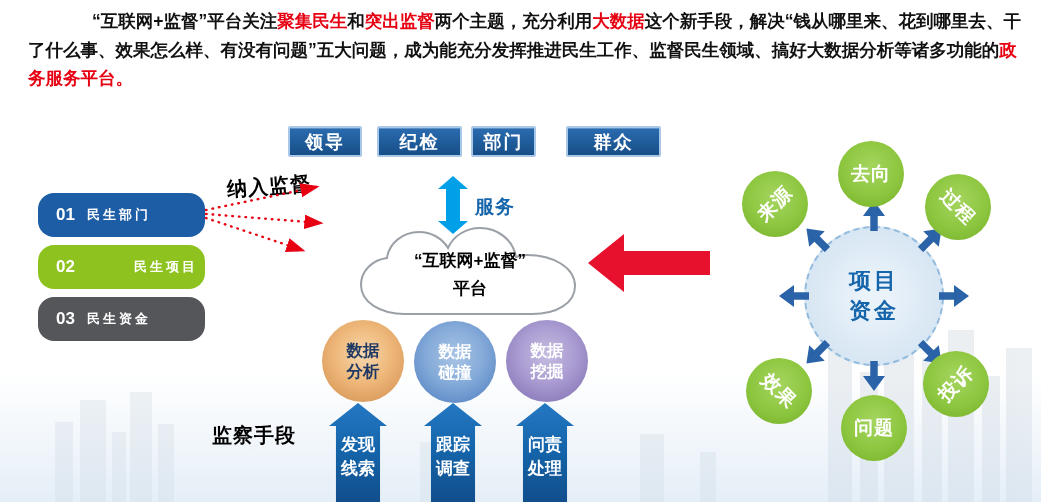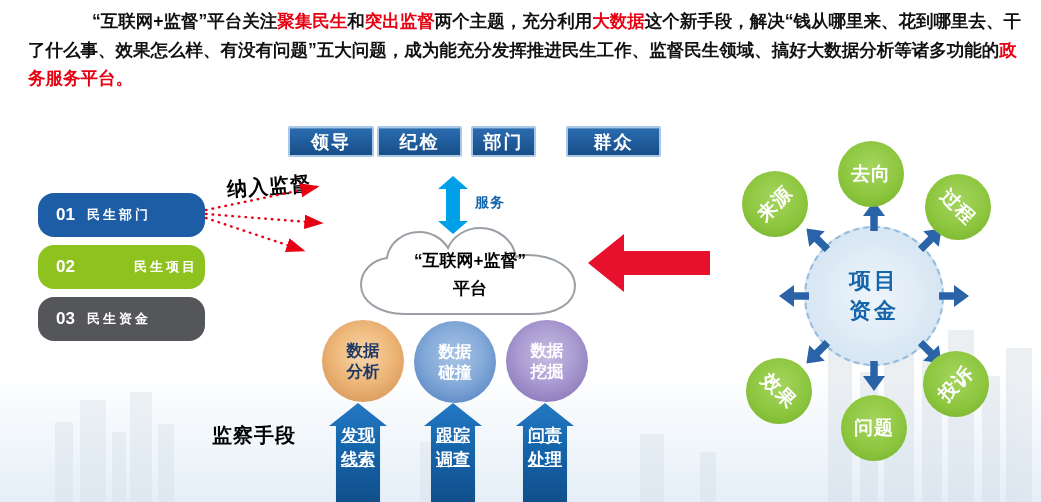--- a/index.html
+++ b/index.html
@@ -17,40 +17,40 @@
   .intro { position:absolute; left:28px; top:7px; width:994px; font-size:17.5px;
     font-weight:700; line-height:28.5px; color:#111; text-indent:64px; }
   .intro .red { color:#e60012; }
 
   
   .top-btn { position:absolute; top:126px; height:31px;
     background:linear-gradient(180deg,#2a6cb0,#174e88); border:2px solid #a9c8e8;
     color:#fff; font-size:18px; font-weight:700; display:flex; align-items:center;
     justify-content:center; border-radius:2px; letter-spacing:2px;
     box-shadow:inset 0 1px 0 rgba(255,255,255,.25); }
-  .tb1{left:288px;width:86px} .tb2{left:377px;width:85px}
+  .tb1{left:288px;width:74px} .tb2{left:377px;width:85px}
   .tb3{left:471px;width:65px} .tb4{left:566px;width:95px}
 
   
   .pill { position:absolute; left:38px; width:167px; height:44px; border-radius:16px;
     color:#fff; font-weight:700; font-size:17px; display:flex; align-items:center; }
   .pill-num { margin-left:18px; }
   .pill-label { margin-left:12px; letter-spacing:3px; font-size:13px; }
   .p1 { top:193px; background:#1d5da5; }
   .p2 { top:245px; background:#8ec31f;gap:47px; }
   .p3 { top:297px; background:#55565a; }
 
   .nayru { position:absolute; left:227px; top:173px; font-size:20px; font-weight:800;
     color:#000; transform:rotate(-4deg); letter-spacing:1px; }
   .red-dotted-svg { position:absolute; left:202px; top:180px; }
 
   
   .serve-arrow-svg { position:absolute; left:438px; top:176px; }
   .serve-label { position:absolute; left:475px; top:194px; color:#1565ab;
-    font-size:14px; font-weight:800; letter-spacing:1px; }
+    font-size:19px; font-weight:800; letter-spacing:1px; }
 
   
   .cloud-svg { position:absolute; left:348px; top:224px; }
   .cloud-text { position:absolute; left:351px; top:247px; width:238px; text-align:center;
     font-weight:700; font-size:17px; color:#000; line-height:28px; }
 
   
   .data-sup-label { position:absolute; left:608px; top:196px; font-size:20px;
     font-weight:800; color:#000; letter-spacing:1px; }
   .red-arrow-svg { position:absolute; left:588px; top:234px; }
@@ -67,21 +67,21 @@
     background:radial-gradient(circle at 50% 42%, #c6bce0 0%, #aa9cd2 45%, #7b69ae 100%); }
 
   .jiancha { position:absolute; left:212px; top:422px; font-size:20px; font-weight:800;
     color:#000; letter-spacing:1px; }
 
   
   .up-arrow { position:absolute; top:403px; width:58px; height:100px; color:#fff;
     background:linear-gradient(180deg,#2478c2 0%, #1565ab 45%, #114e8b 100%);
     clip-path:polygon(50% 0%, 100% 23%, 88% 23%, 88% 100%, 12% 100%, 12% 23%, 0% 23%);
     text-align:center; font-weight:700; font-size:17px; line-height:24px; }
-  .ua-text { margin-top:21px;text-decoration:underline; }
+  .ua-text { margin-top:30px; }
   .ua1{left:329px} .ua2{left:424px} .ua3{left:516px}
 
   
   .hub { position:absolute; left:740px; top:135px; width:301px; height:332px; }
   .hub-center { position:absolute; left:64px; top:91px; width:140px; height:140px;
     border-radius:50%; background:radial-gradient(circle, #eaf2fa 15%, #cde0ef 100%);
     border:2px dashed #93bbdd; display:flex; flex-direction:column; align-items:center;
     justify-content:center; color:#1565ab; font-size:22px; font-weight:800;
     line-height:30px; letter-spacing:3px; }
   .hub-arrow { position:absolute; width:30px; height:22px; background:#2a63a8;

